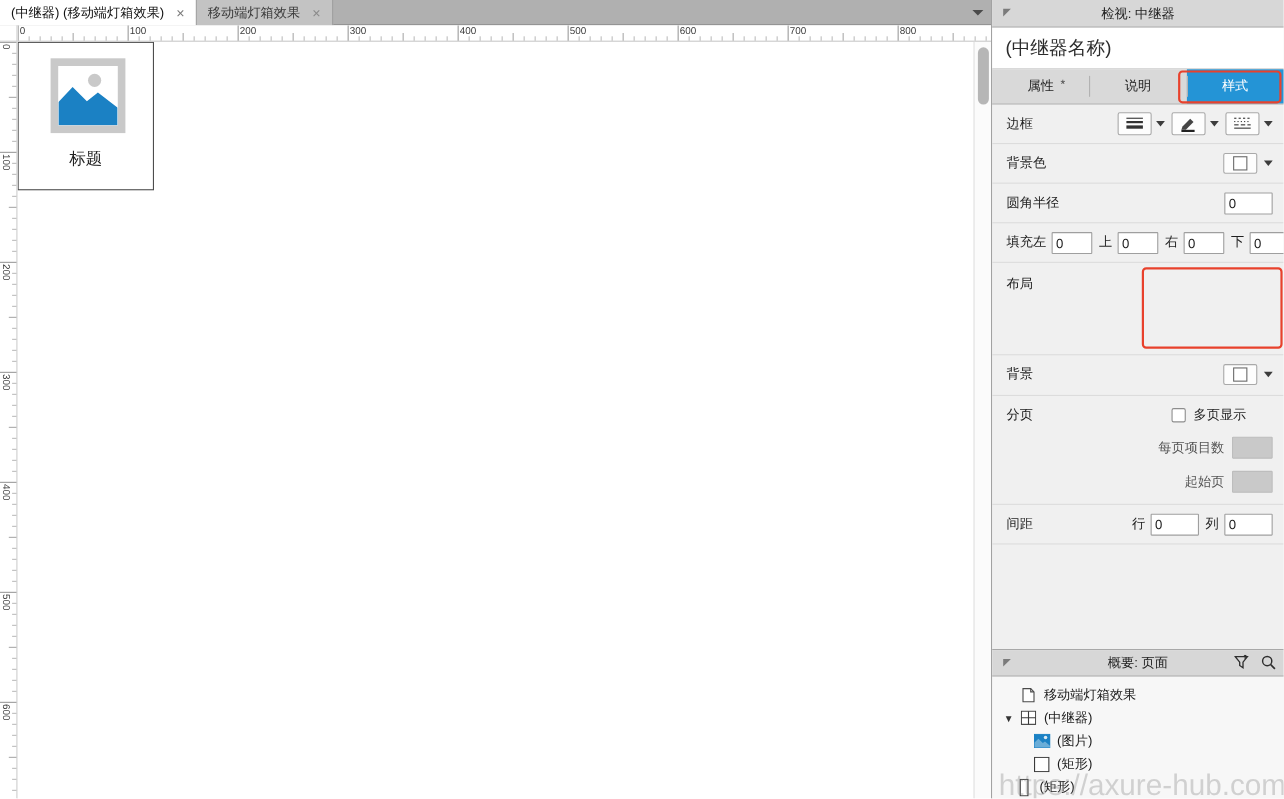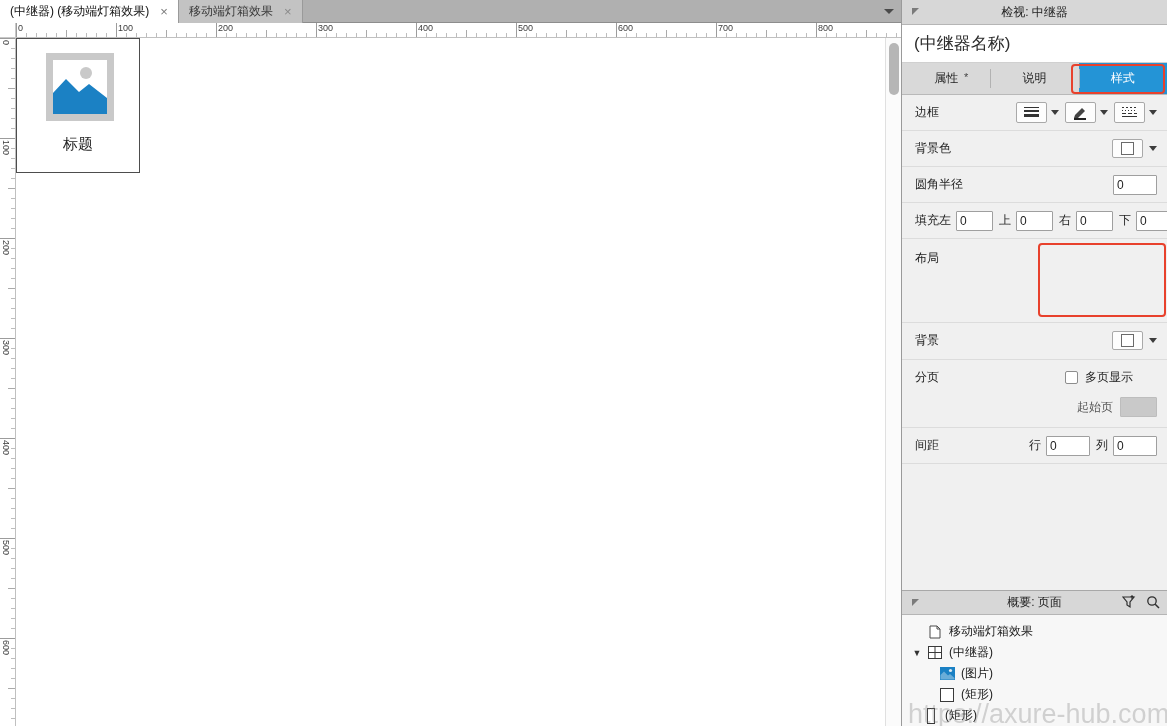--- a/index.html
+++ b/index.html
@@ -653,20 +653,27 @@
           <span class="plabel">分页</span>
           <span class="spacer"></span>
           <span class="right" style="padding-right:24px;">
             <span class="cbox"></span>
             <span class="opt-label">多页显示</span>
           </span>
         </div>
         <div class="pg-line">
           <span class="spacer"></span>
           <span class="right">
+            <span class="opt-label muted">每页项目数</span>
+            <input class="num-input disabledbox" type="text" disabled="" value="" style="">
+          </span>
+        </div>
+        <div class="pg-line">
+          <span class="spacer"></span>
+          <span class="right">
             <span class="opt-label muted">起始页</span>
             <input class="num-input disabledbox" type="text" disabled="" value="" style="">
           </span>
         </div>
       </div>
 
       <div class="prow">
         <span class="plabel">间距</span>
         <span class="pright">
           <span class="pad-group">

